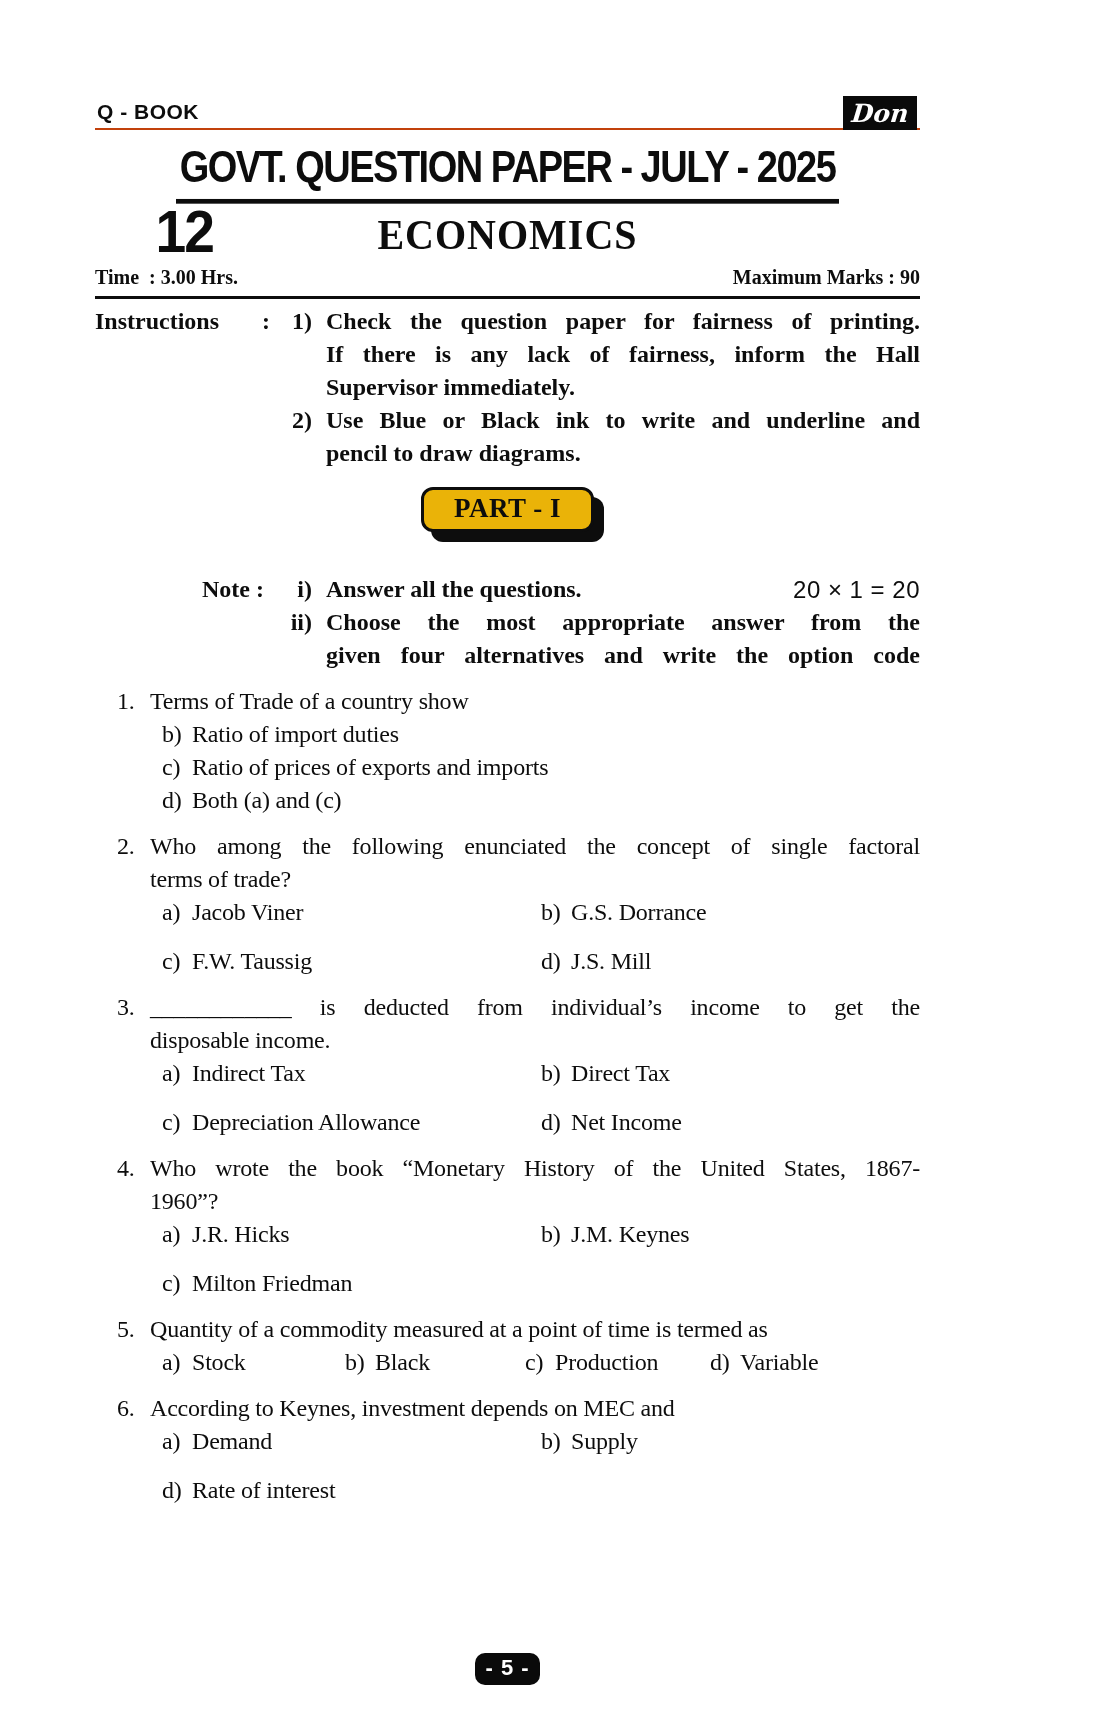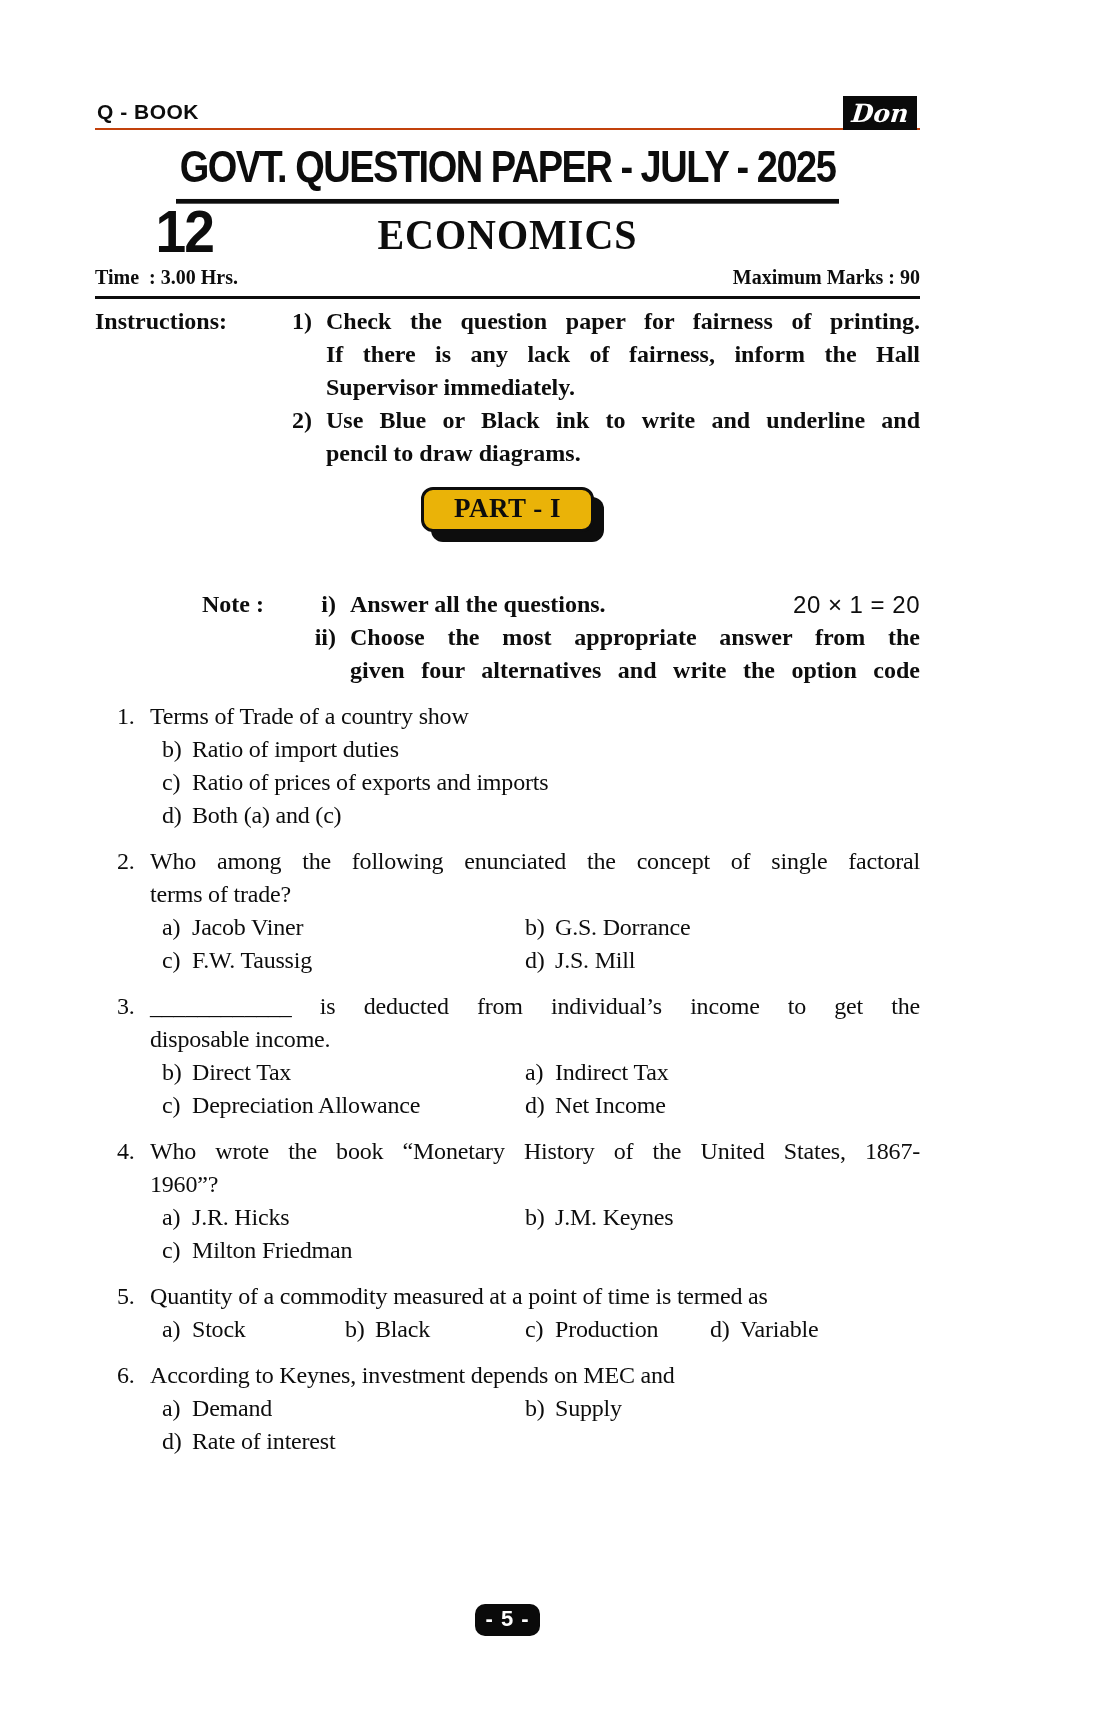--- a/index.html
+++ b/index.html
@@ -67,22 +67,22 @@
     margin-top: 3px;
   }
   .thick-rule { border-top: 3px solid #0d0d0d; margin-top: 7px; }
 
   
   .labelled-block {
     display: grid; grid-template-columns: 175px 1fr;
     font-weight: bold; font-size: 24px; line-height: 33px;
   }
   .instructions-block { margin-top: 6px; }
-  .note-block { margin-top: 41px; gap: 24px; }
-  .block-label { display: flex; justify-content: flex-start; white-space: pre; }
+  .note-block { margin-top: 26px; }
+  .block-label { display: flex; justify-content: space-between; white-space: pre; }
   .block-label.right { justify-content: flex-end; }
   .li-row { display: grid; grid-template-columns: 48px 1fr; }
   .licol.num { text-align: right; padding-right: 6px; }
   .litxt { padding-left: 8px; }
   .jline.full { text-align: justify; text-align-last: justify; }
   .marks-row { display: flex; justify-content: space-between; }
   .marks {
     font-family: "Liberation Sans", sans-serif;
     font-weight: normal; font-size: 24px; letter-spacing: 0.5px;
   }
@@ -104,21 +104,21 @@
   .questions { margin-top: 13px; }
   .q-row {
     display: grid; grid-template-columns: 55px 1fr;
     font-size: 24px; line-height: 33px;
     margin-top: 13px; letter-spacing: -0.2px;
   }
   .qnum { padding-left: 22px; }
   .qtext {}
   .options { display: grid; padding-left: 12px; }
   .options.cols-1 { grid-template-columns: 1fr; }
-  .options.cols-2 { grid-template-columns: 363px 1fr; }
+  .options.cols-2 { grid-template-columns: 363px 1fr; gap: 16px; }
   .options.cols-4 { grid-template-columns: 183px 180px 185px 1fr; }
   .opt-code { display: inline-block; min-width: 24px; margin-right: 6px; }
 
   
   .footer-row { text-align: center; margin-top: 146px; }
   .page-pill {
     display: inline-block;
     background: #0a0a0a; color: #ffffff;
     font-family: "Liberation Sans", sans-serif;
     font-weight: bold; font-size: 22px; letter-spacing: 1px;
@@ -234,22 +234,22 @@
         </div>
       </div>
       <div class="q-row">
         <div class="qnum">3.</div>
         <div class="qbody">
           <div class="qtext">
             <div class="jline full">____________ is deducted from individual’s income to get the</div>
             <div class="jline">disposable income.</div>
           </div>
           <div class="options cols-2">
+            <div class="opt"><span class="opt-code">a)</span><span class="opt-label">Indirect Tax</span></div>
             <div class="opt"><span class="opt-code">b)</span><span class="opt-label">Direct Tax</span></div>
-            <div class="opt"><span class="opt-code">a)</span><span class="opt-label">Indirect Tax</span></div>
             <div class="opt"><span class="opt-code">c)</span><span class="opt-label">Depreciation Allowance</span></div>
             <div class="opt"><span class="opt-code">d)</span><span class="opt-label">Net Income</span></div>
           </div>
         </div>
       </div>
       <div class="q-row">
         <div class="qnum">4.</div>
         <div class="qbody">
           <div class="qtext">
             <div class="jline full">Who wrote the book “Monetary History of the United States, 1867-</div>

